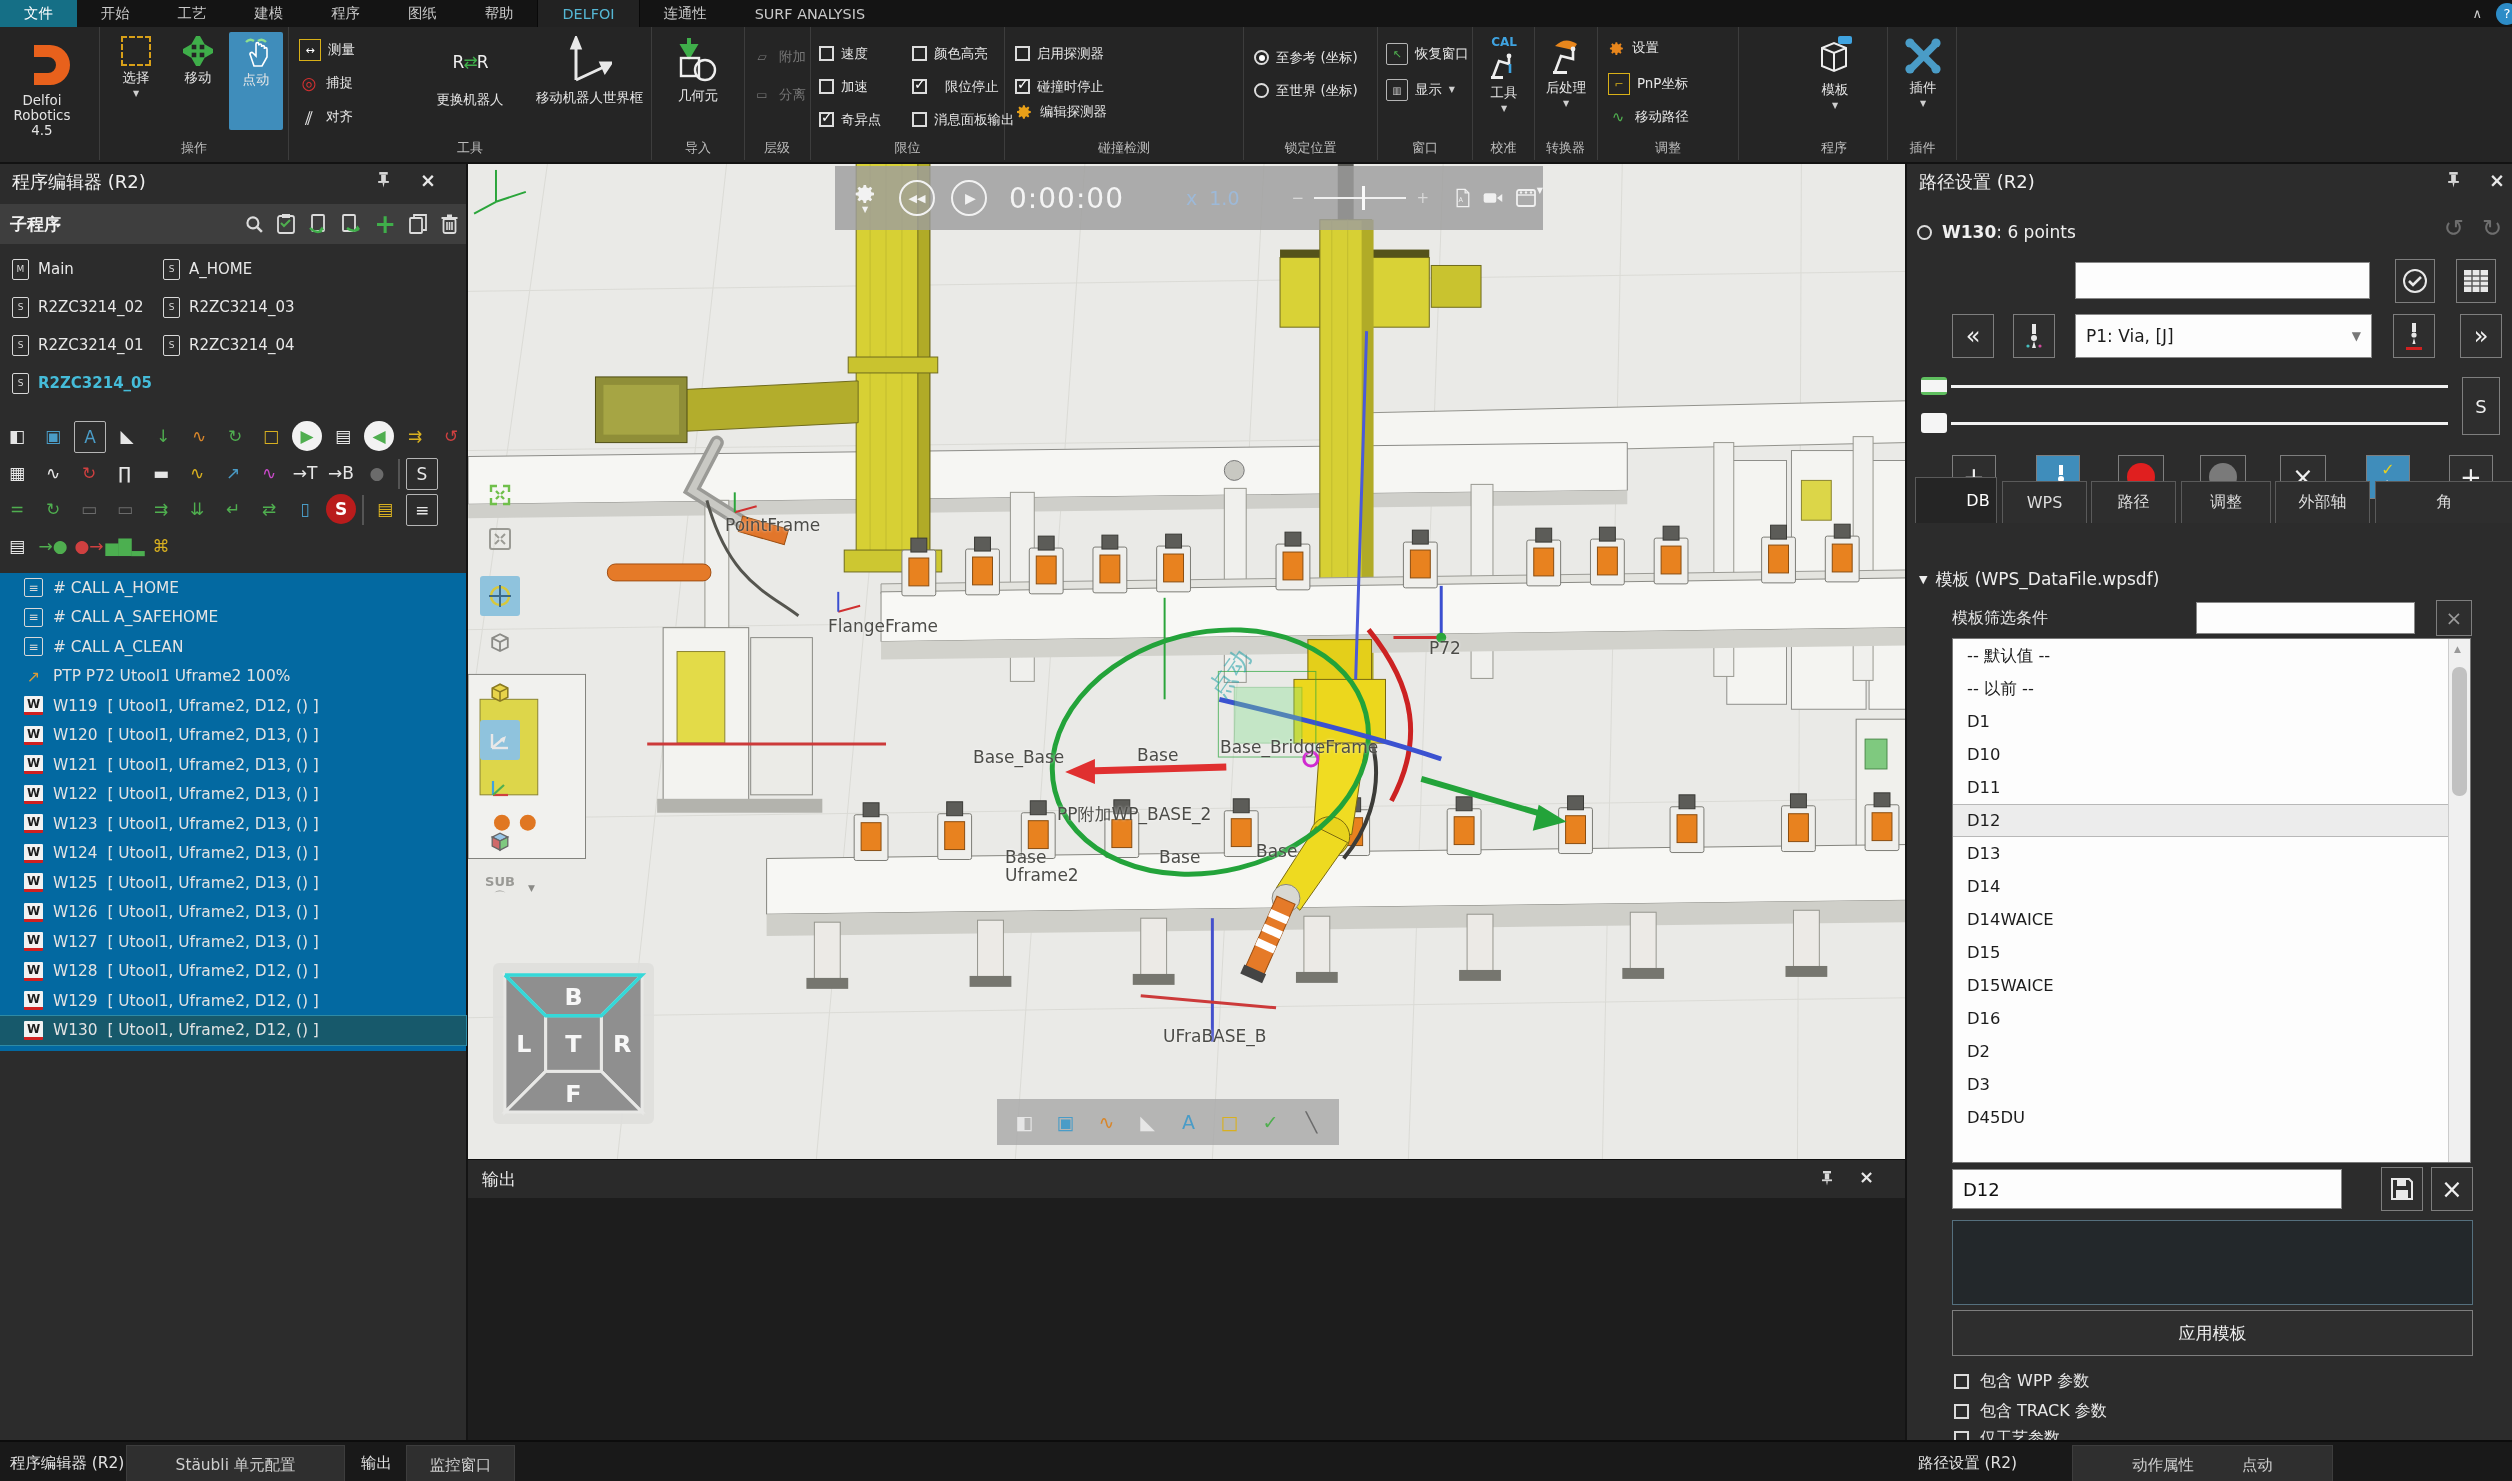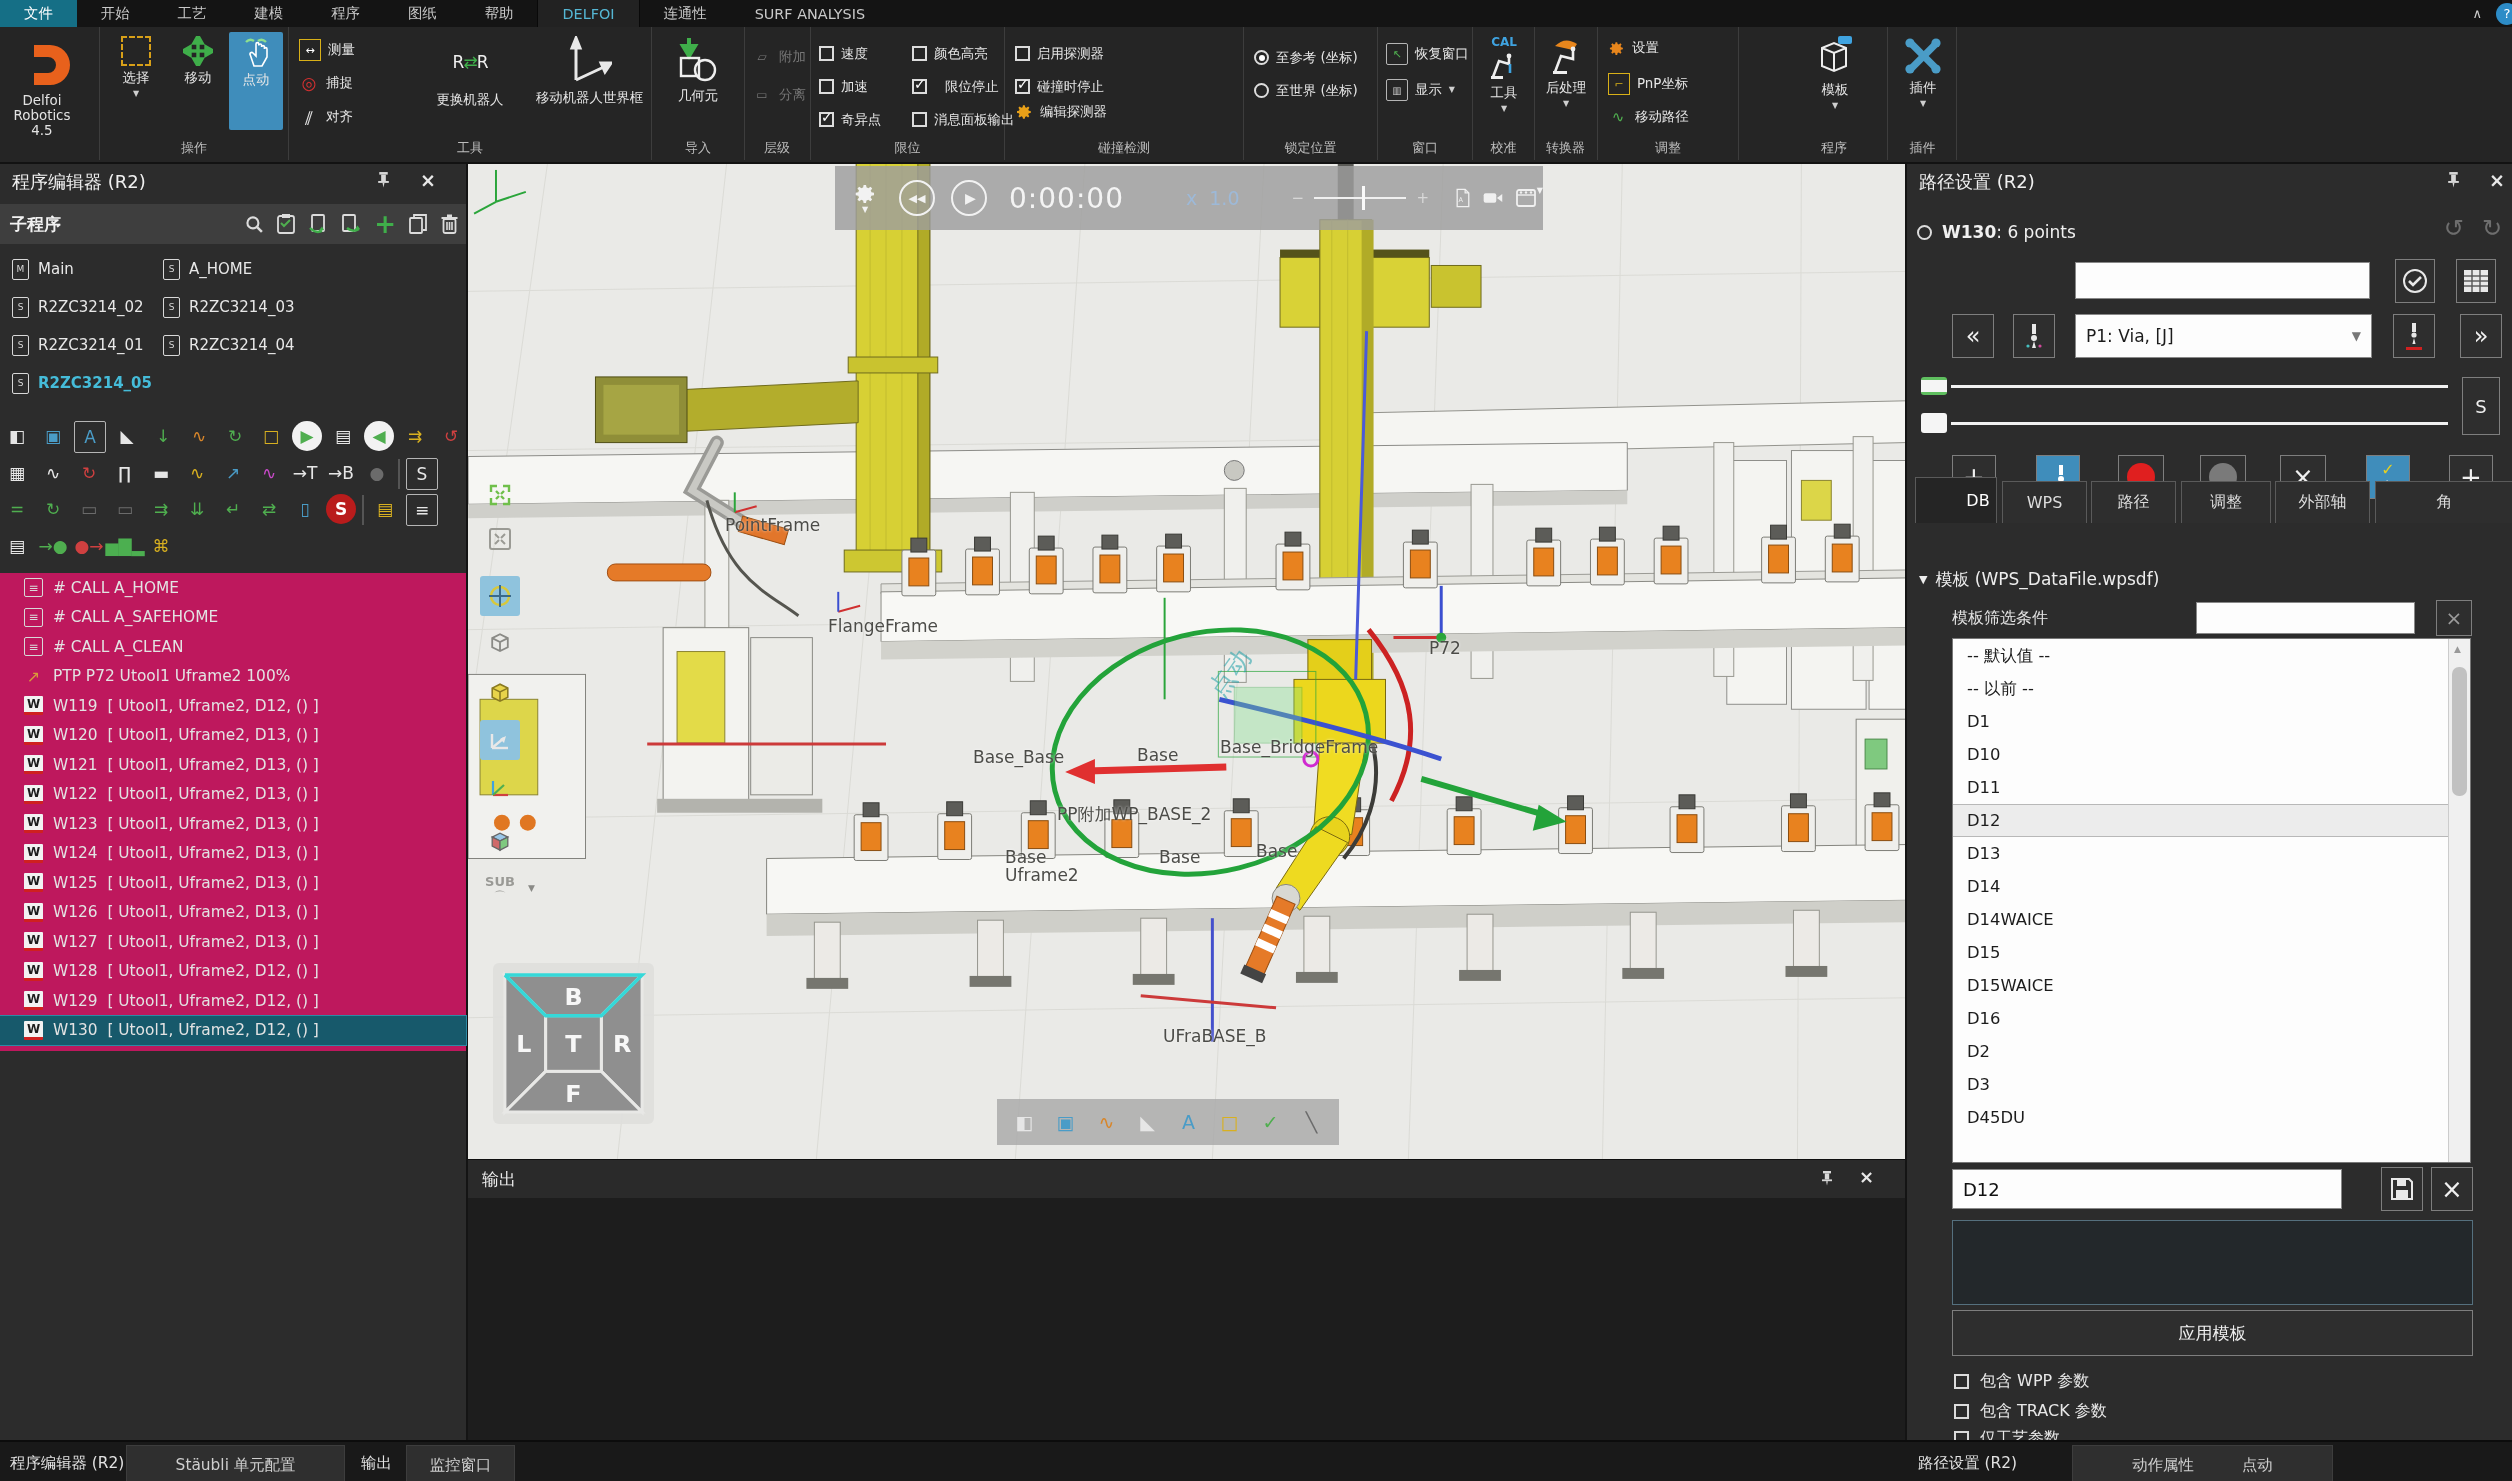--- a/index.html
+++ b/index.html
@@ -48,21 +48,21 @@
   .ptitle .ic{position:absolute;top:9px;}
   .subbar{position:absolute;left:0;top:42px;width:100%;height:40px;background:#3e3e3e;display:flex;align-items:center;font-size:17px;font-weight:bold;color:#f2f2f2;}
   .subbar .t{margin-left:10px;}
   .subbar .icons{position:absolute;right:8px;display:flex;gap:13px;align-items:center;}
   .prog-grid{position:absolute;left:12px;top:88px;width:448px;display:grid;grid-template-columns:151px 1fr;grid-auto-rows:38px;align-items:center;}
   .prog-cell{display:flex;align-items:center;gap:9px;font-size:15px;color:#e8e8e8;cursor:default;}
   .doc-ic{width:17px;height:21px;border:1.5px solid #d8d8d8;border-radius:2px;font-size:9px;display:flex;align-items:center;justify-content:center;color:#d8d8d8;flex:none;box-sizing:border-box;}
   .prog-cell.selected span.pn{color:#45bcd9;font-weight:bold;}
   .tb-row{position:absolute;left:2px;display:flex;gap:6px;}
   .tbi{width:30px;height:30px;display:flex;align-items:center;justify-content:center;font-size:17px;flex:none;cursor:default;}
-  .st-list{position:absolute;left:0;top:411px;width:100%;height:478px;background:#be185d;}
+  .st-list{position:absolute;left:0;top:411px;width:100%;height:478px;background:#0369a1;}
   .st-row{position:relative;height:29.5px;display:flex;align-items:center;padding-left:24px;box-sizing:border-box;cursor:default;}
   .st-row.selected{background:#17596b;outline:1px solid #2e8aa5;}
   .st-ic{width:19px;height:19px;display:flex;align-items:center;justify-content:center;flex:none;margin-right:10px;font-size:12px;box-sizing:border-box;}
   .st-ic.call{border:1.5px solid #d8d8d8;color:#d8d8d8;border-radius:2px;}
   .st-ic.call:before{content:"\2261";}
   .st-ic.ptp{color:#d89b3a;font-size:16px;}
   .st-ic.ptp:before{content:"\2197";}
   .st-ic.weld{background:#f2f2f2;color:#1c1c1c;font-weight:bold;border-bottom:3px solid #cf2020;border-radius:1px;}
   .st-ic.weld:before{content:"W";}
   .st-text{font-size:15.4px;color:#e3e3e3;white-space:pre;}

